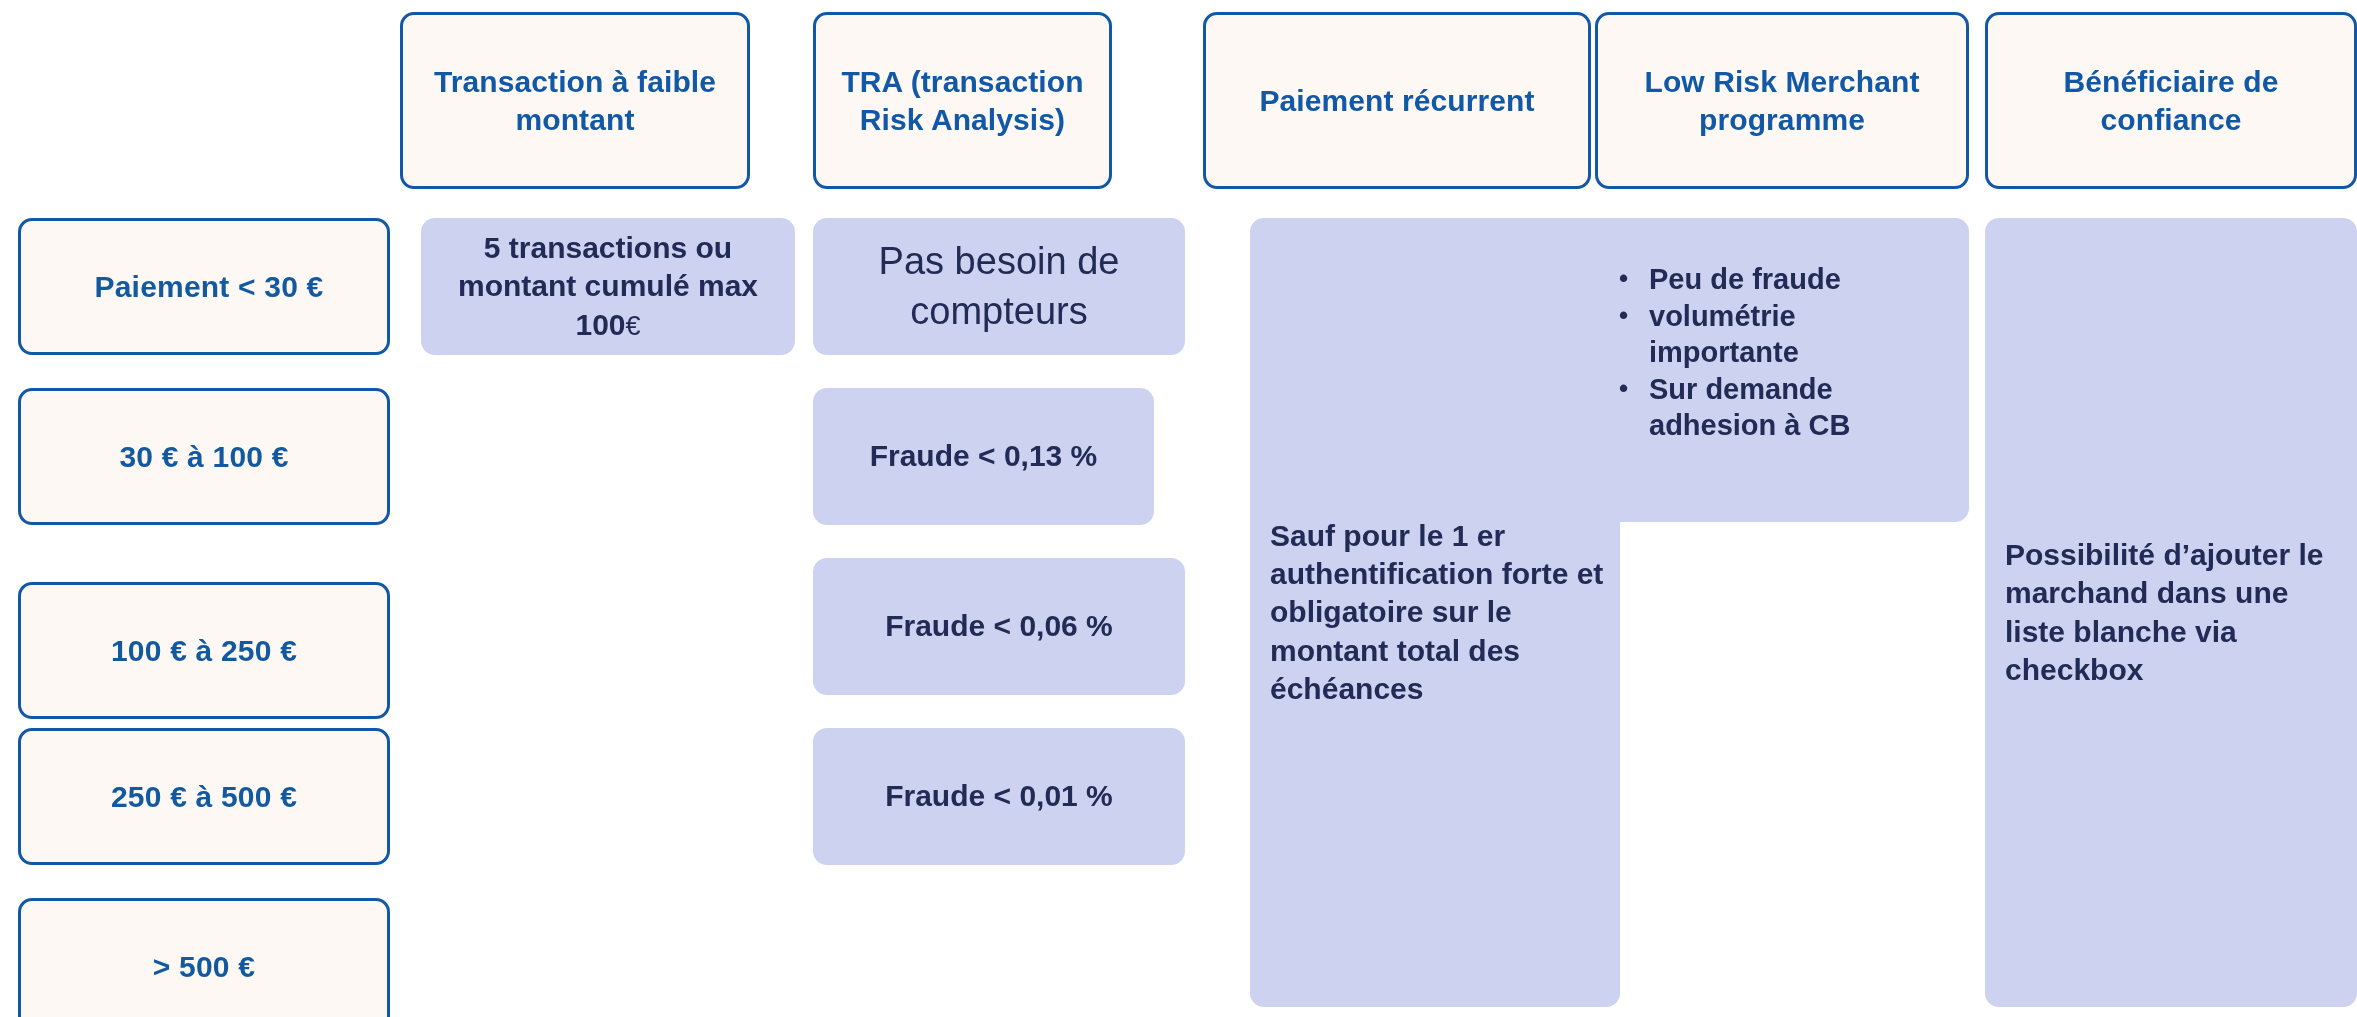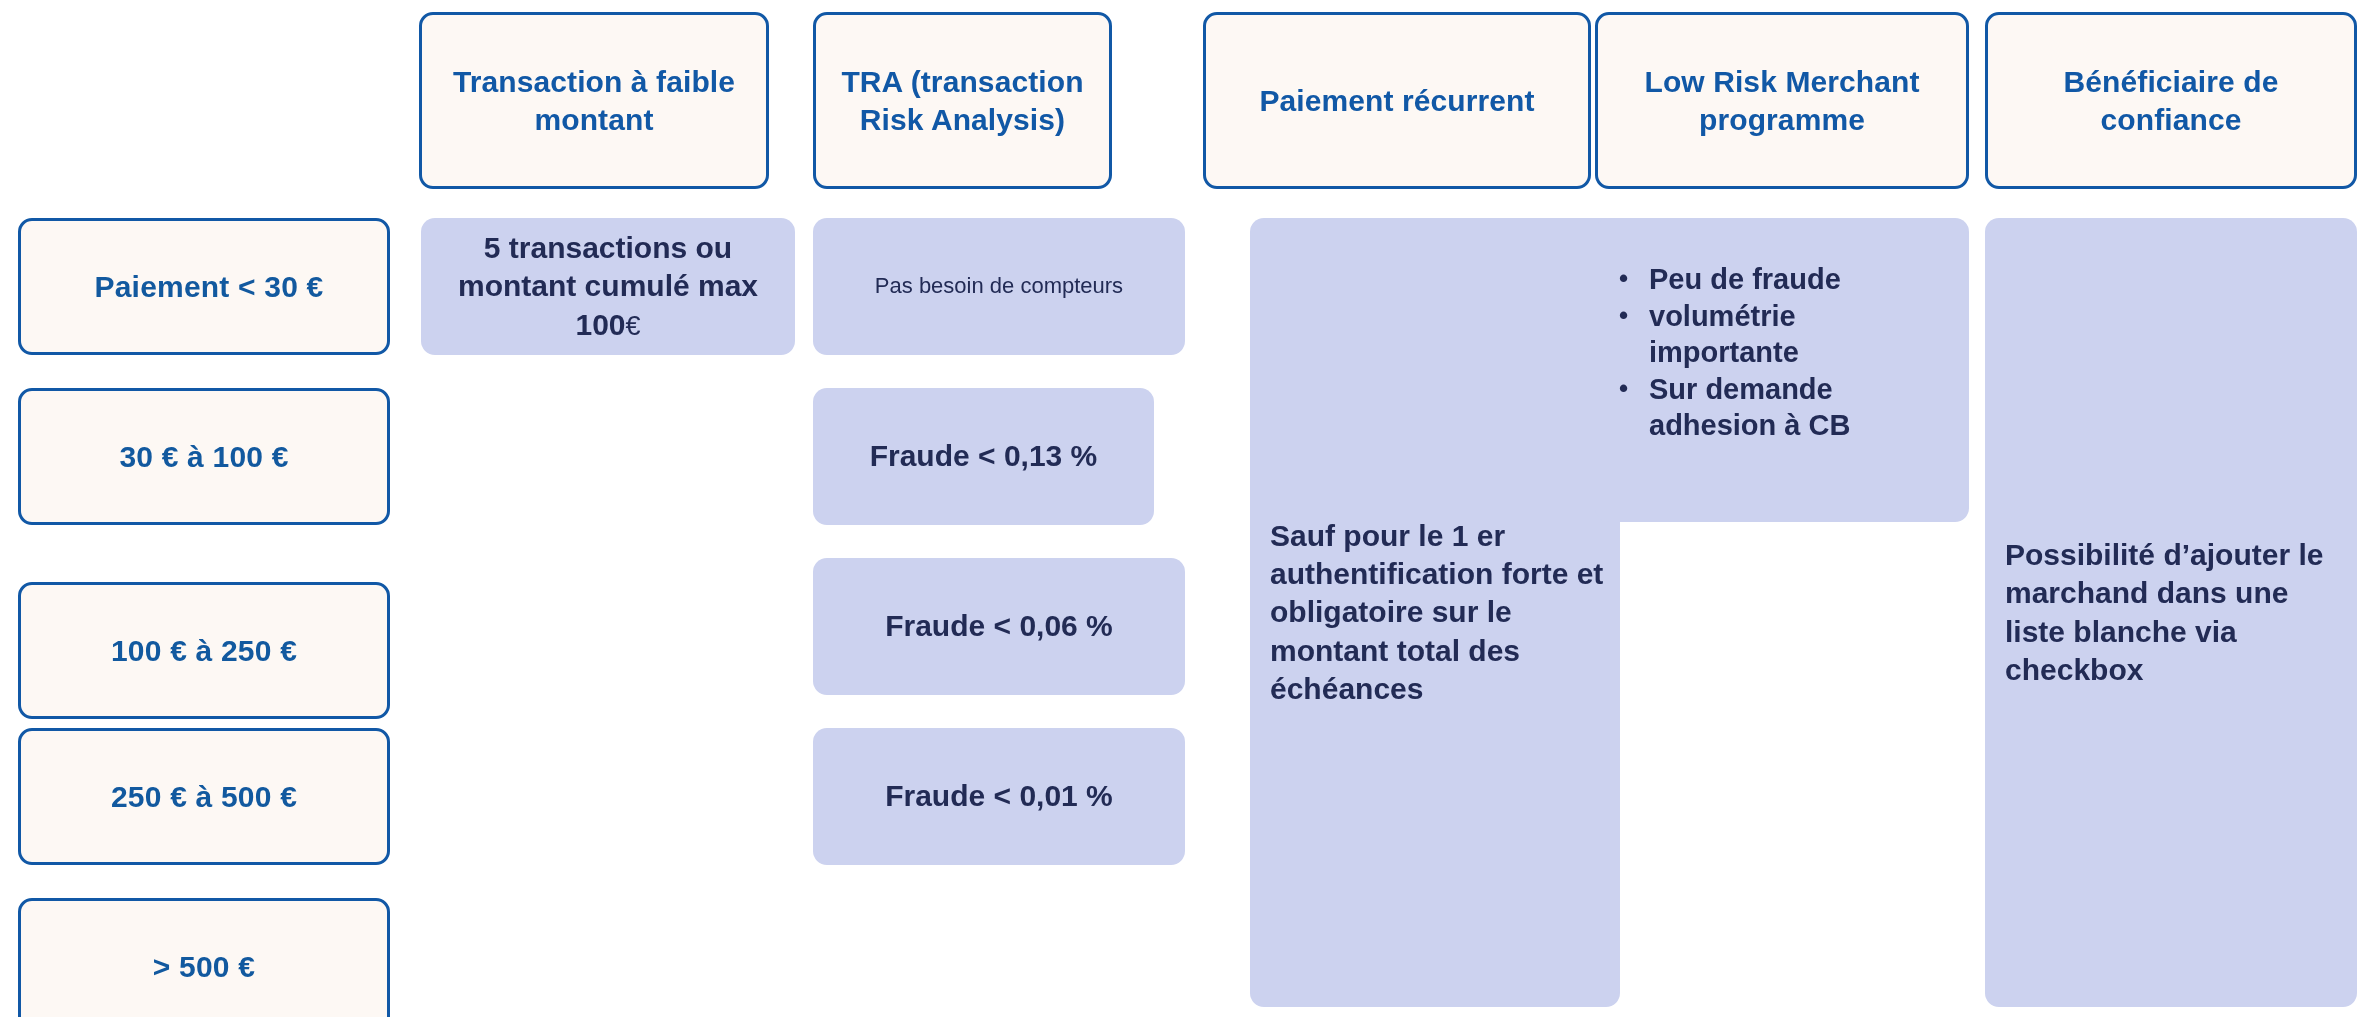--- a/index.html
+++ b/index.html
@@ -70,21 +70,21 @@
 
   
   .body-cell {
     font-size: 30px;
     line-height: 1.28;
     font-weight: bold;
     padding: 8px 16px;
   }
   .body-cell.regular {
     font-weight: normal;
-    font-size: 22px;
+    font-size: 38px;
     line-height: 1.3;
   }
   .body-cell.left-align {
     justify-content: flex-start;
     text-align: left;
     padding-left: 20px;
     padding-right: 16px;
   }
   .body-cell.top-left {
     align-items: flex-start;
@@ -124,21 +124,21 @@
   .block-text {
     display: block;
     width: 100%;
   }
 </style>
 </head>
 <body>
 
 <div class="matrix">
 
-  <div class="card card-outline header-card" style="left:419px; width:350px;">
+  <div class="card card-outline header-card" style="left:400px; width:350px;">
     <span class="label">Transaction à faible montant</span>
   </div>
 
   <div class="card card-outline header-card" style="left:813px; width:299px;">
     <span class="label">TRA (transaction Risk Analysis)</span>
   </div>
 
   <div class="card card-outline header-card" style="left:1203px; width:388px;">
     <span class="label">Paiement récurrent</span>
   </div>

